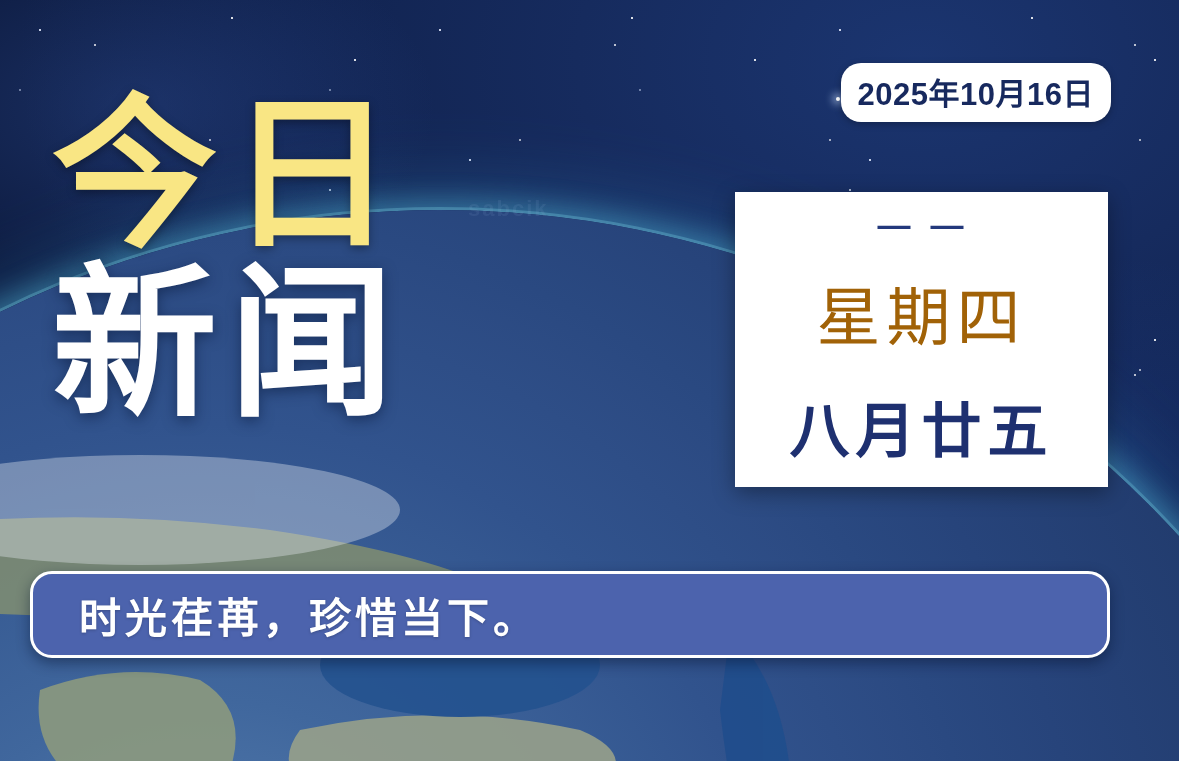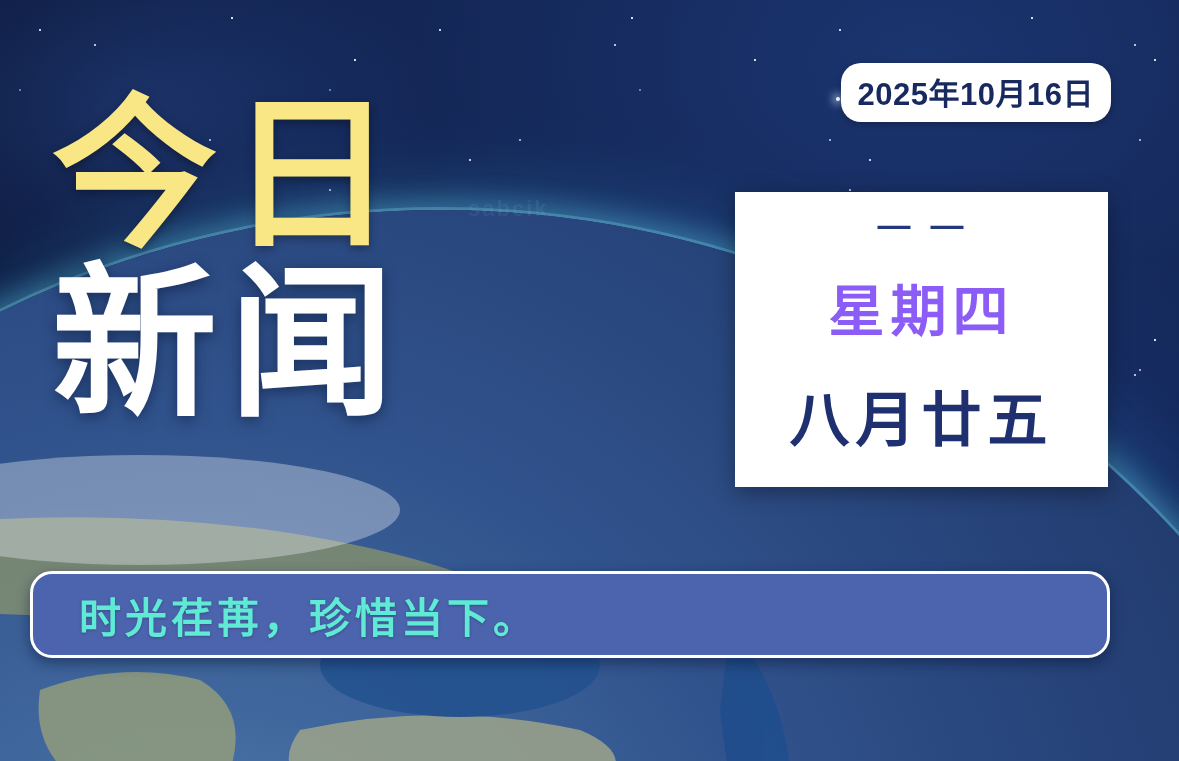--- a/index.html
+++ b/index.html
@@ -142,40 +142,40 @@
     box-shadow:0 6px 20px rgba(0,0,0,.35);
     display:flex;flex-direction:column;align-items:center;
     padding-top:14px;box-sizing:border-box;
   }
   .issue{
     color:#23397c;font-size:33px;font-weight:bold;letter-spacing:2px;
     display:flex;align-items:center;gap:18px;
   }
   .issue .dash{font-weight:bold;}
   .weekday{
-    color:#8b5cf6;font-size:56px;font-weight:bold;letter-spacing:6px;
+    color:#a16207;font-size:64px;font-weight:normal;letter-spacing:6px;
     margin-top:22px;
   }
   .lunar{
     color:#1e3070;font-size:60px;font-weight:bold;letter-spacing:6px;
     margin-top:24px;
   }
 
   
   .quote-bar{
     position:absolute;left:30px;top:571px;width:1080px;height:87px;
     background:#4c63ad;
     border:3px solid #ffffff;
     border-radius:22px;
     box-shadow:0 5px 14px rgba(5,15,45,.45);
     display:flex;align-items:center;
     box-sizing:border-box;
   }
   .quote-text{
-    color:#5eead4;font-size:42px;font-weight:bold;letter-spacing:4px;
+    color:#ffffff;font-size:42px;font-weight:bold;letter-spacing:4px;
     padding-left:46px;white-space:nowrap;
     text-shadow:0 1px 3px rgba(0,0,0,.22);
   }
 
   .watermark{
     position:absolute;left:468px;top:196px;
     color:rgba(160,185,230,.10);font-size:22px;letter-spacing:2px;
     font-weight:bold;user-select:none;
   }
 </style>

